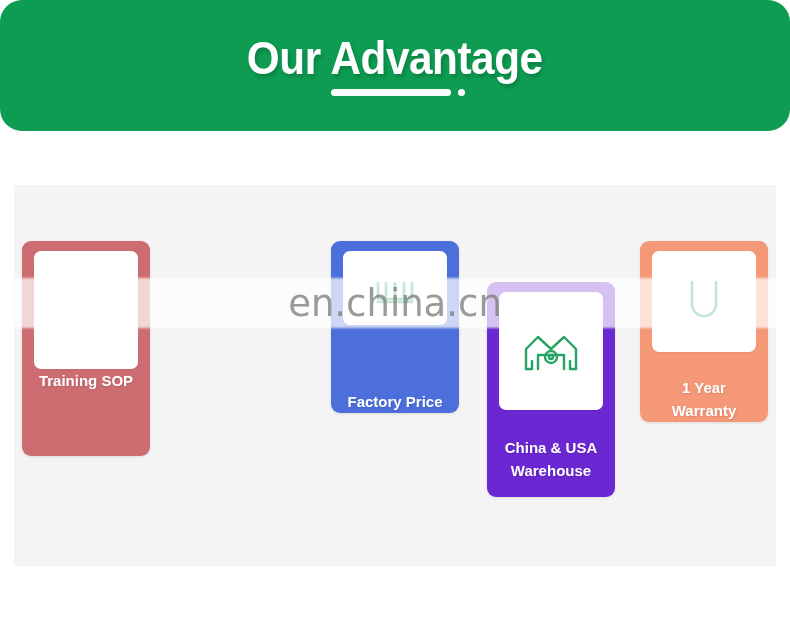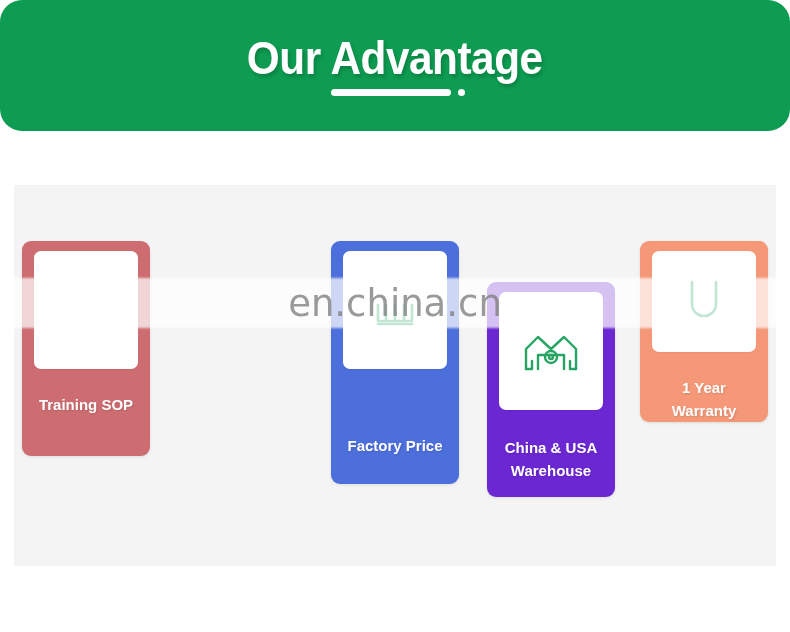--- a/index.html
+++ b/index.html
@@ -108,31 +108,31 @@
     line-height: 1.55;
     text-align: center;
     text-shadow: 1px 1px 2px rgba(0,0,0,0.13);
     padding: 0 6px;
     white-space: pre-line;
   }
 
   
   .card-1 { left: 8px;   top: 56px;  width: 128px; height: 215px; }
   .card-2 { left: 161px; top: 97px;  width: 128px; height: 215px; }
-  .card-3 { left: 317px; top: 56px;  width: 128px; height: 243px; gap: 41px; }
+  .card-3 { left: 317px; top: 56px;  width: 128px; height: 172px; gap: 41px; }
   .card-4 { left: 473px; top: 97px;  width: 128px; height: 215px; }
   .card-5 { left: 626px; top: 56px;  width: 128px; height: 181px; }
 
   .card-1 .card-iconbox { width: 104px; height: 118px; margin-top: 10px; }
   .card-2 .card-iconbox { width: 104px; height: 118px; margin-top: 10px; }
   .card-3 .card-iconbox { width: 104px; height: 118px; margin-top: 10px; }
   .card-4 .card-iconbox { width: 104px; height: 118px; margin-top: 10px; }
   .card-5 .card-iconbox { width: 104px; height: 118px; margin-top: 10px; }
 
-  .card-1 .card-label { margin-top: 24px; }
+  .card-1 .card-label { }
   .card-2 .card-label { margin-top: 22px; }
   .card-3 .card-label { margin-top: 24px; }
   .card-4 .card-label { margin-top: 26px; }
   .card-5 .card-label { margin-top: 24px; }
 
   .icon-svg { display: block; }
   .icon-empty { width: 60px; height: 60px; }
 
   
   .watermark-band {

